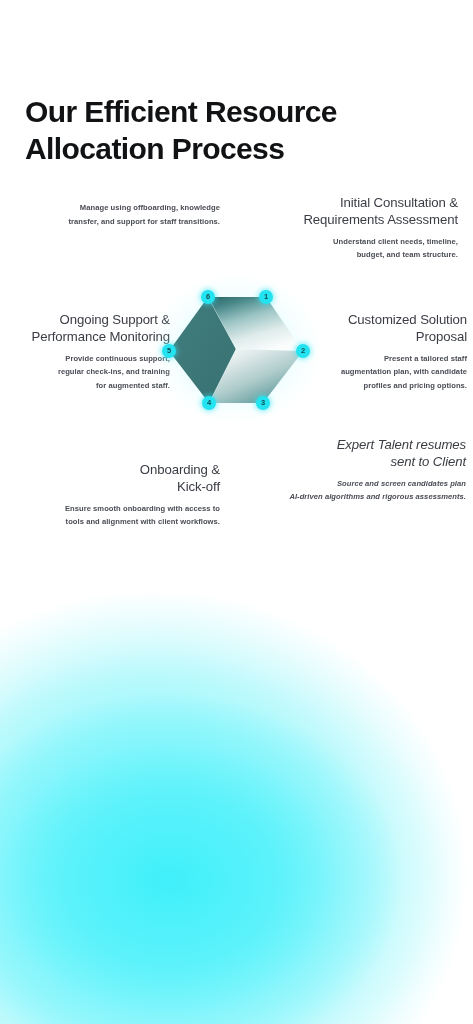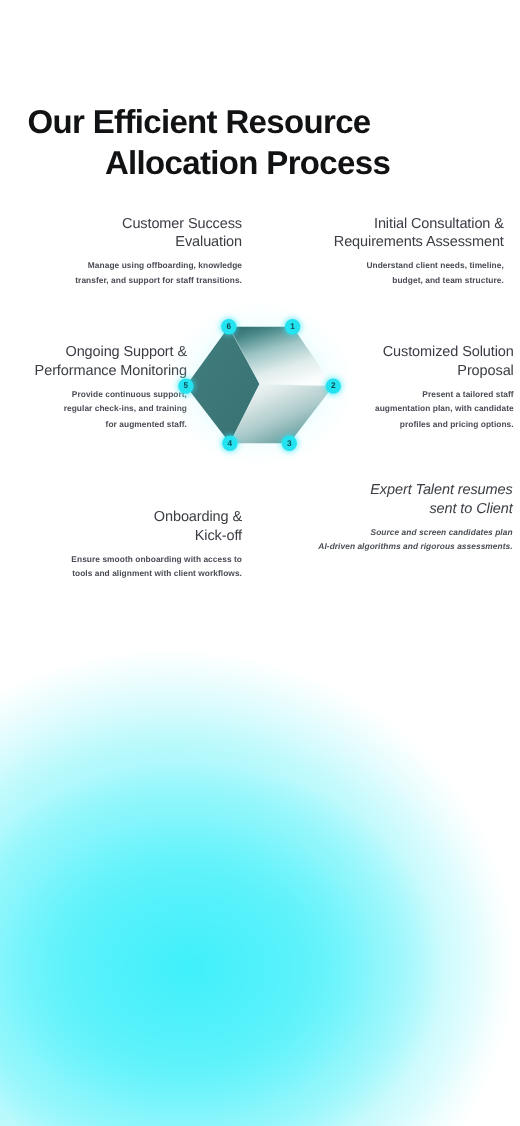--- a/index.html
+++ b/index.html
@@ -56,21 +56,21 @@
     position:absolute;
     left:25px;
     top:94px;
     width:400px;
     font-size:30px;
     line-height:1.22;
     font-weight:700;
     letter-spacing:-0.6px;
     color:#111214;
   }
-  .headline .l2 { display:block;text-align:center; }
+  .headline .l2 { display:block; }
 
   
   .blk { position:absolute; }
   .blk h3 {
     font-size:13.2px;
     line-height:1.28;
     font-weight:400;
     color:#3a3d44;
     letter-spacing:-0.1px;
   }
@@ -134,24 +134,20 @@
 
 <div class="bottom-glow"></div>
 <div class="bottom-glow2"></div>
 
 <h1 class="headline">
   <span class="l1">Our Efficient Resource</span>
   <span class="l2">Allocation Process</span>
 </h1>
 
 <div class="blk blk-cse right-align">
-  <h3>
-    <span>Customer Success</span><br>
-    <span>Evaluation</span>
-  </h3>
   <p>
     <span>Manage using offboarding, knowledge</span><br>
     <span>transfer, and support for staff transitions.</span>
   </p>
 </div>
 
 <div class="blk blk-icra left-align">
   <h3>
     <span>Initial Consultation &amp;</span><br>
     <span>Requirements Assessment</span>

